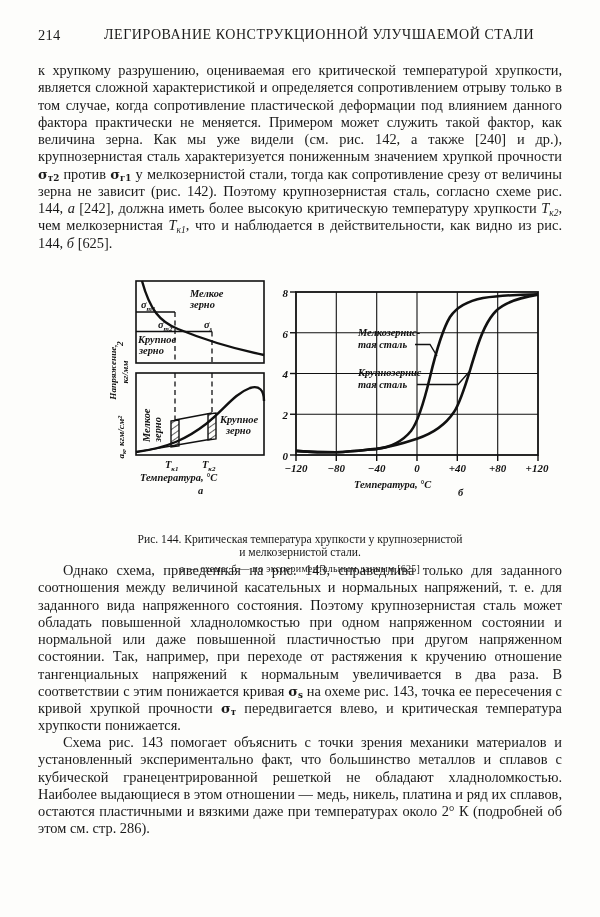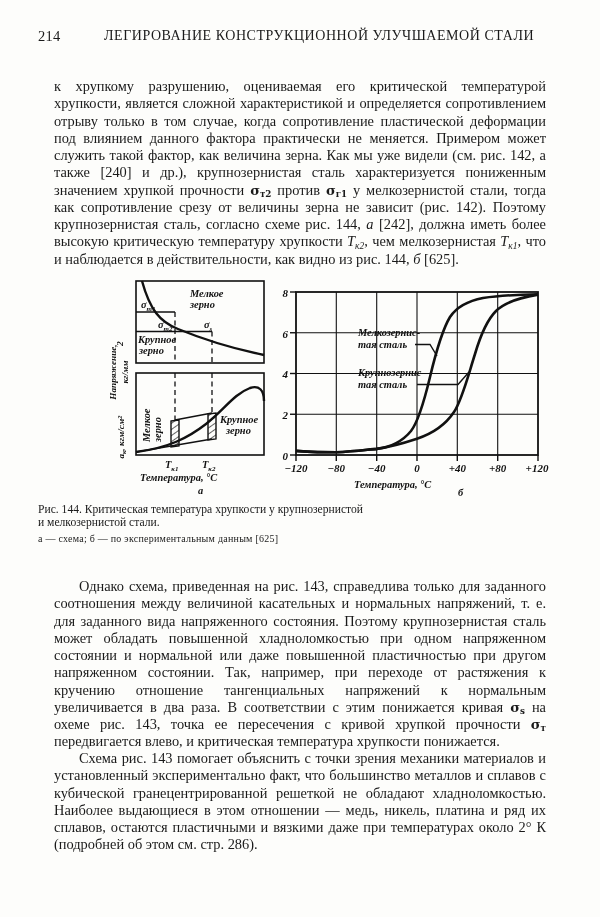--- a/index.html
+++ b/index.html
@@ -22,21 +22,21 @@
   }
 
   
   .running-head {
     position: absolute;
     top: 27px;
     left: 38px;
     right: 38px;
     height: 18px;
     display: flex;
-    align-items: center;
+    align-items: flex-start;
   }
   .folio {
     font-size: 14.5px;
     letter-spacing: 0.3px;
     width: 66px;
     flex: none;
   }
   .head-title {
     flex: 1;
     text-align: center;
@@ -50,21 +50,21 @@
   .body-text {
     position: absolute;
     left: 38px;
     width: 524px;
     font-size: 14.4px;
     line-height: 17.25px;
     text-align: justify;
     text-justify: inter-word;
   }
   .body-text p {
-    margin: 16px;
+    margin: 0;
     text-indent: 25px;
   }
   .body-text p.no-indent { text-indent: 0; }
   #para-1 { top: 62px; }
   #para-2 { top: 562px; }
   #para-3 { top: 734px; }
   #para-4 { top: 855px; }
 
   .sp { letter-spacing: 2.4px; }
   i, .ital { font-style: italic; }
@@ -83,23 +83,24 @@
   
   .figure {
     position: absolute;
     top: 272px;
     left: 38px;
     width: 524px;
     height: 228px;
   }
   .fig-caption {
     position: absolute;
-    top: 503px;
+    top: 533px;
     left: 38px;
     width: 524px;
+    text-align: center;
     font-size: 11.6px;
     line-height: 13.4px;
   }
   .fig-caption .sub {
     font-size: 10px;
     margin-top: 2.5px;
     letter-spacing: 0.25px;
   }
 
   svg { display: block; }

